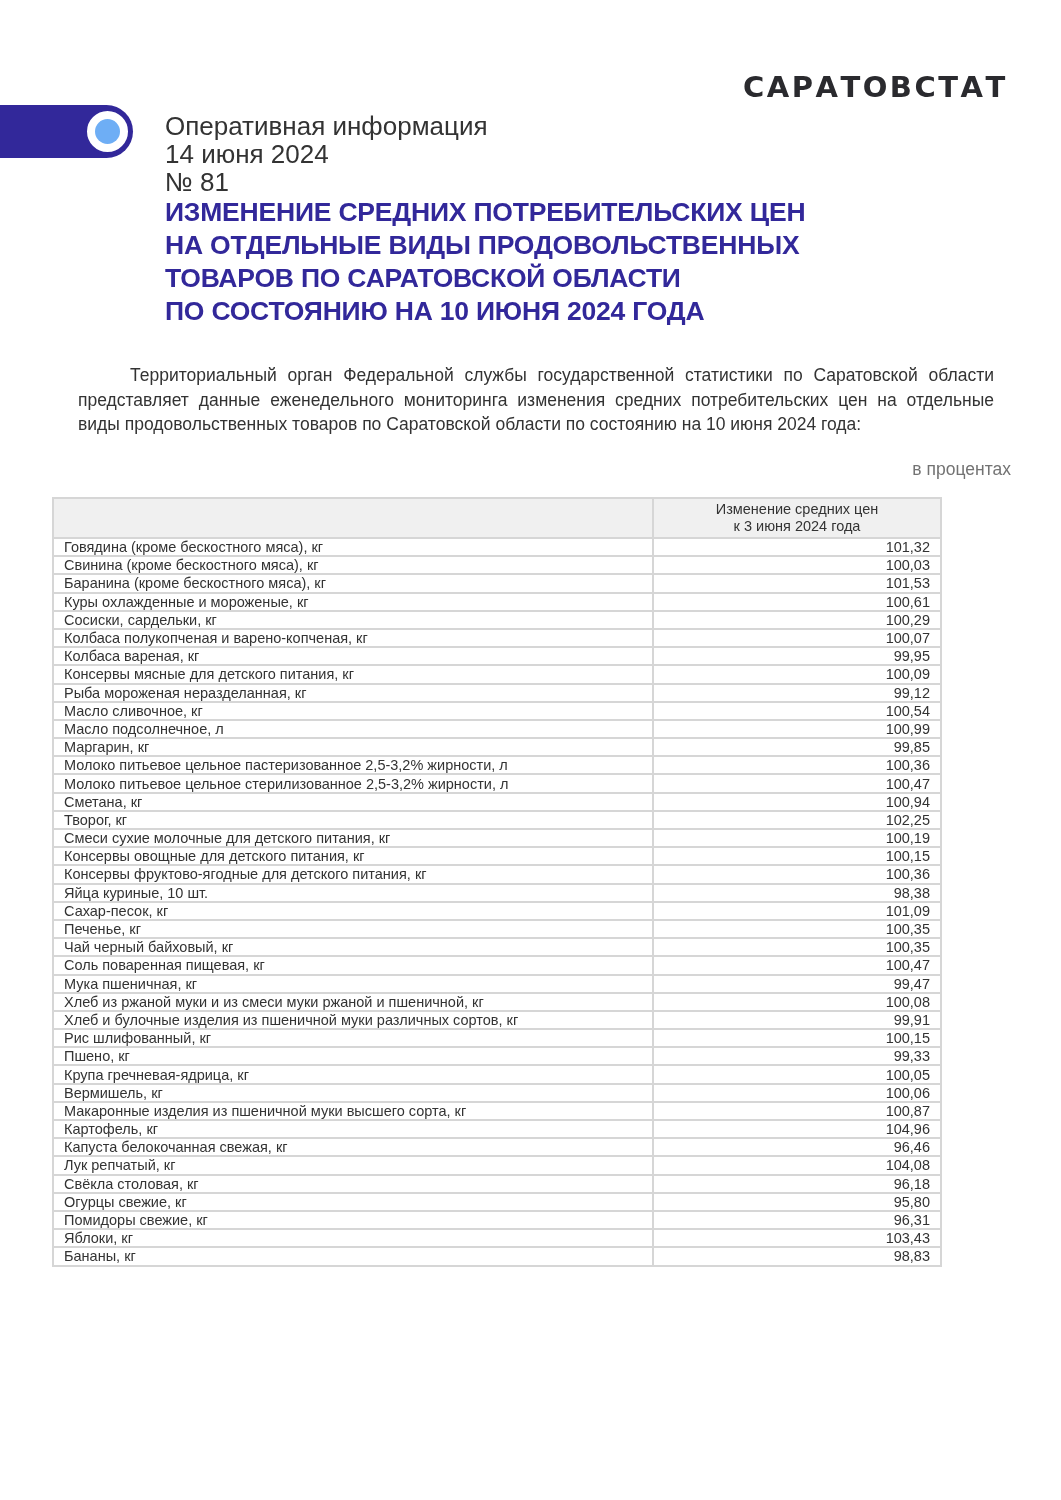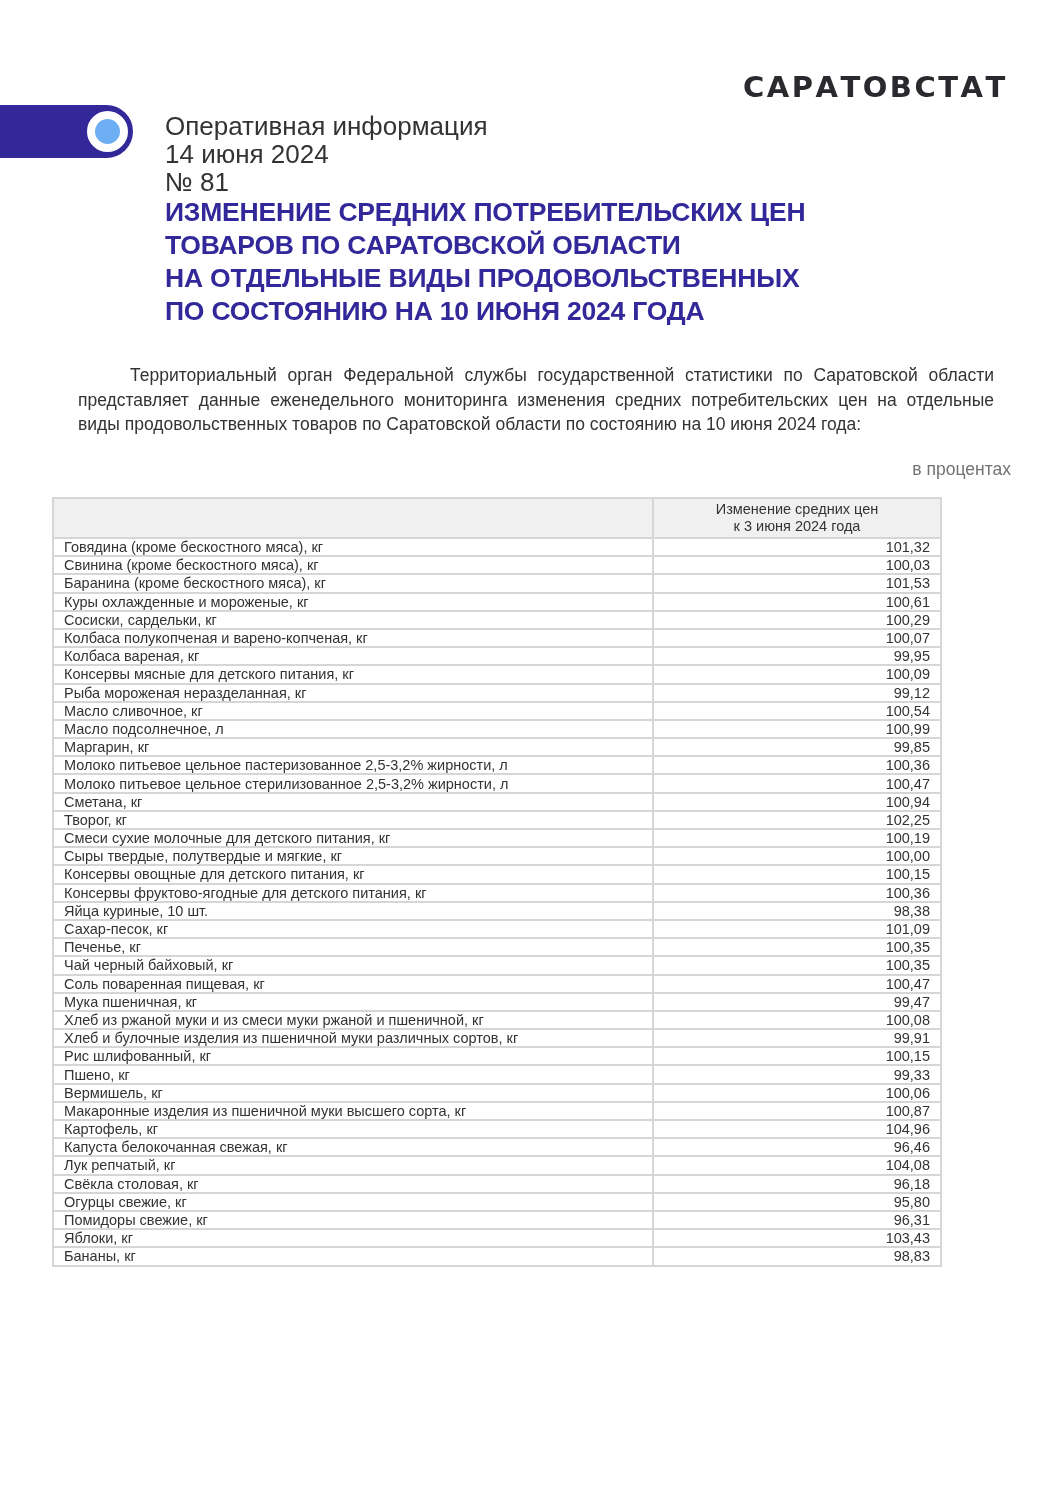--- a/index.html
+++ b/index.html
@@ -28,22 +28,22 @@
 <div class="band-dot"></div>
 
 <div class="meta">
   <div>Оперативная информация</div>
   <div>14 июня 2024</div>
   <div>№ 81</div>
 </div>
 
 <div class="title">
   <div>ИЗМЕНЕНИЕ СРЕДНИХ ПОТРЕБИТЕЛЬСКИХ ЦЕН</div>
+  <div>НА ОТДЕЛЬНЫЕ ВИДЫ ПРОДОВОЛЬСТВЕННЫХ</div>
   <div>ТОВАРОВ ПО САРАТОВСКОЙ ОБЛАСТИ</div>
-  <div>НА ОТДЕЛЬНЫЕ ВИДЫ ПРОДОВОЛЬСТВЕННЫХ</div>
   <div>ПО СОСТОЯНИЮ НА 10 ИЮНЯ 2024 ГОДА</div>
 </div>
 
 <div class="intro">
   <p>Территориальный орган Федеральной службы государственной статистики по Саратовской области представляет данные еженедельного мониторинга изменения средних потребительских цен на отдельные виды продовольственных товаров по Саратовской области по состоянию на 10 июня 2024 года:</p>
 </div>
 
 <div class="units">в процентах</div>
 
 <table>
@@ -119,24 +119,20 @@
       </tr>
       <tr>
         <td>Творог, кг</td>
         <td class="val">102,25</td>
       </tr>
       <tr>
         <td>Смеси сухие молочные для детского питания, кг</td>
         <td class="val">100,19</td>
       </tr>
       <tr>
-        <td>Сыры твердые, полутвердые и мягкие, кг</td>
-        <td class="val">100,00</td>
-      </tr>
-      <tr>
         <td>Консервы овощные для детского питания, кг</td>
         <td class="val">100,15</td>
       </tr>
       <tr>
         <td>Консервы фруктово-ягодные для детского питания, кг</td>
         <td class="val">100,36</td>
       </tr>
       <tr>
         <td>Яйца куриные, 10 шт.</td>
         <td class="val">98,38</td>
@@ -171,20 +167,24 @@
       </tr>
       <tr>
         <td>Рис шлифованный, кг</td>
         <td class="val">100,15</td>
       </tr>
       <tr>
         <td>Пшено, кг</td>
         <td class="val">99,33</td>
       </tr>
       <tr>
+        <td>Крупа гречневая-ядрица, кг</td>
+        <td class="val">100,05</td>
+      </tr>
+      <tr>
         <td>Вермишель, кг</td>
         <td class="val">100,06</td>
       </tr>
       <tr>
         <td>Макаронные изделия из пшеничной муки высшего сорта, кг</td>
         <td class="val">100,87</td>
       </tr>
       <tr>
         <td>Картофель, кг</td>
         <td class="val">104,96</td>

